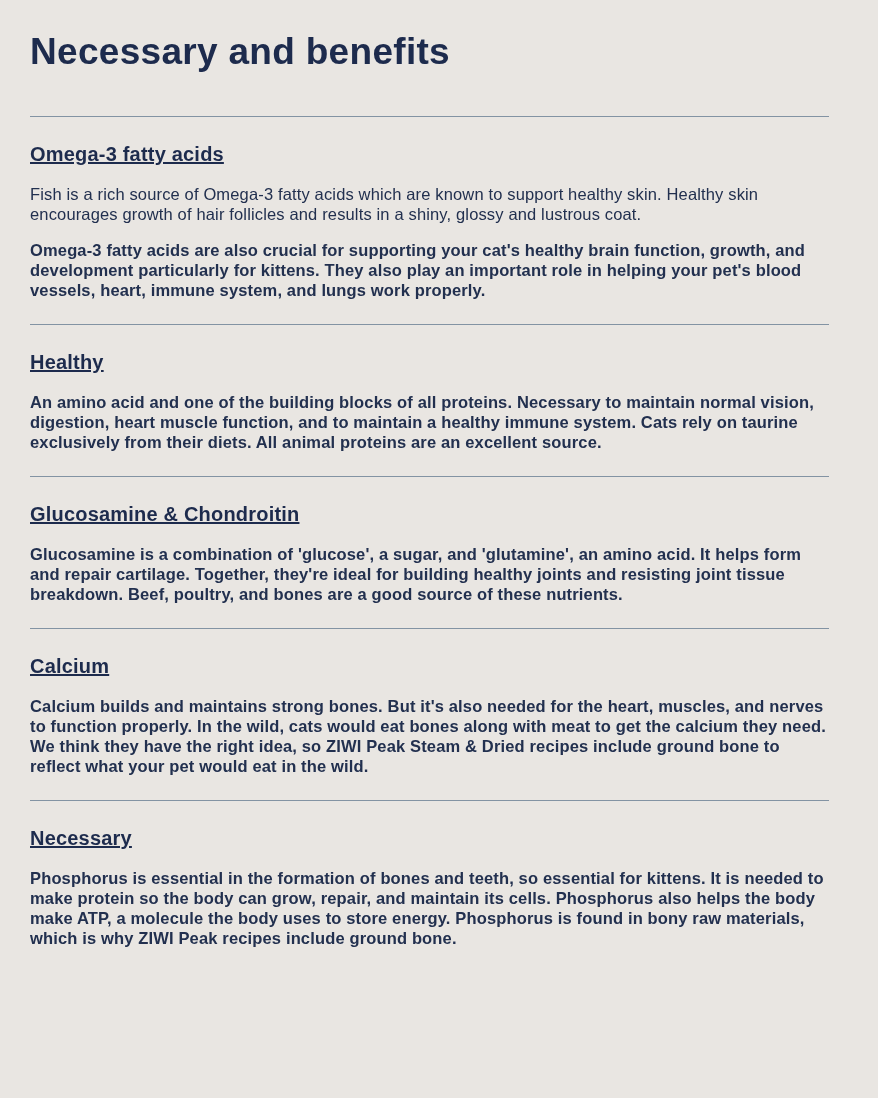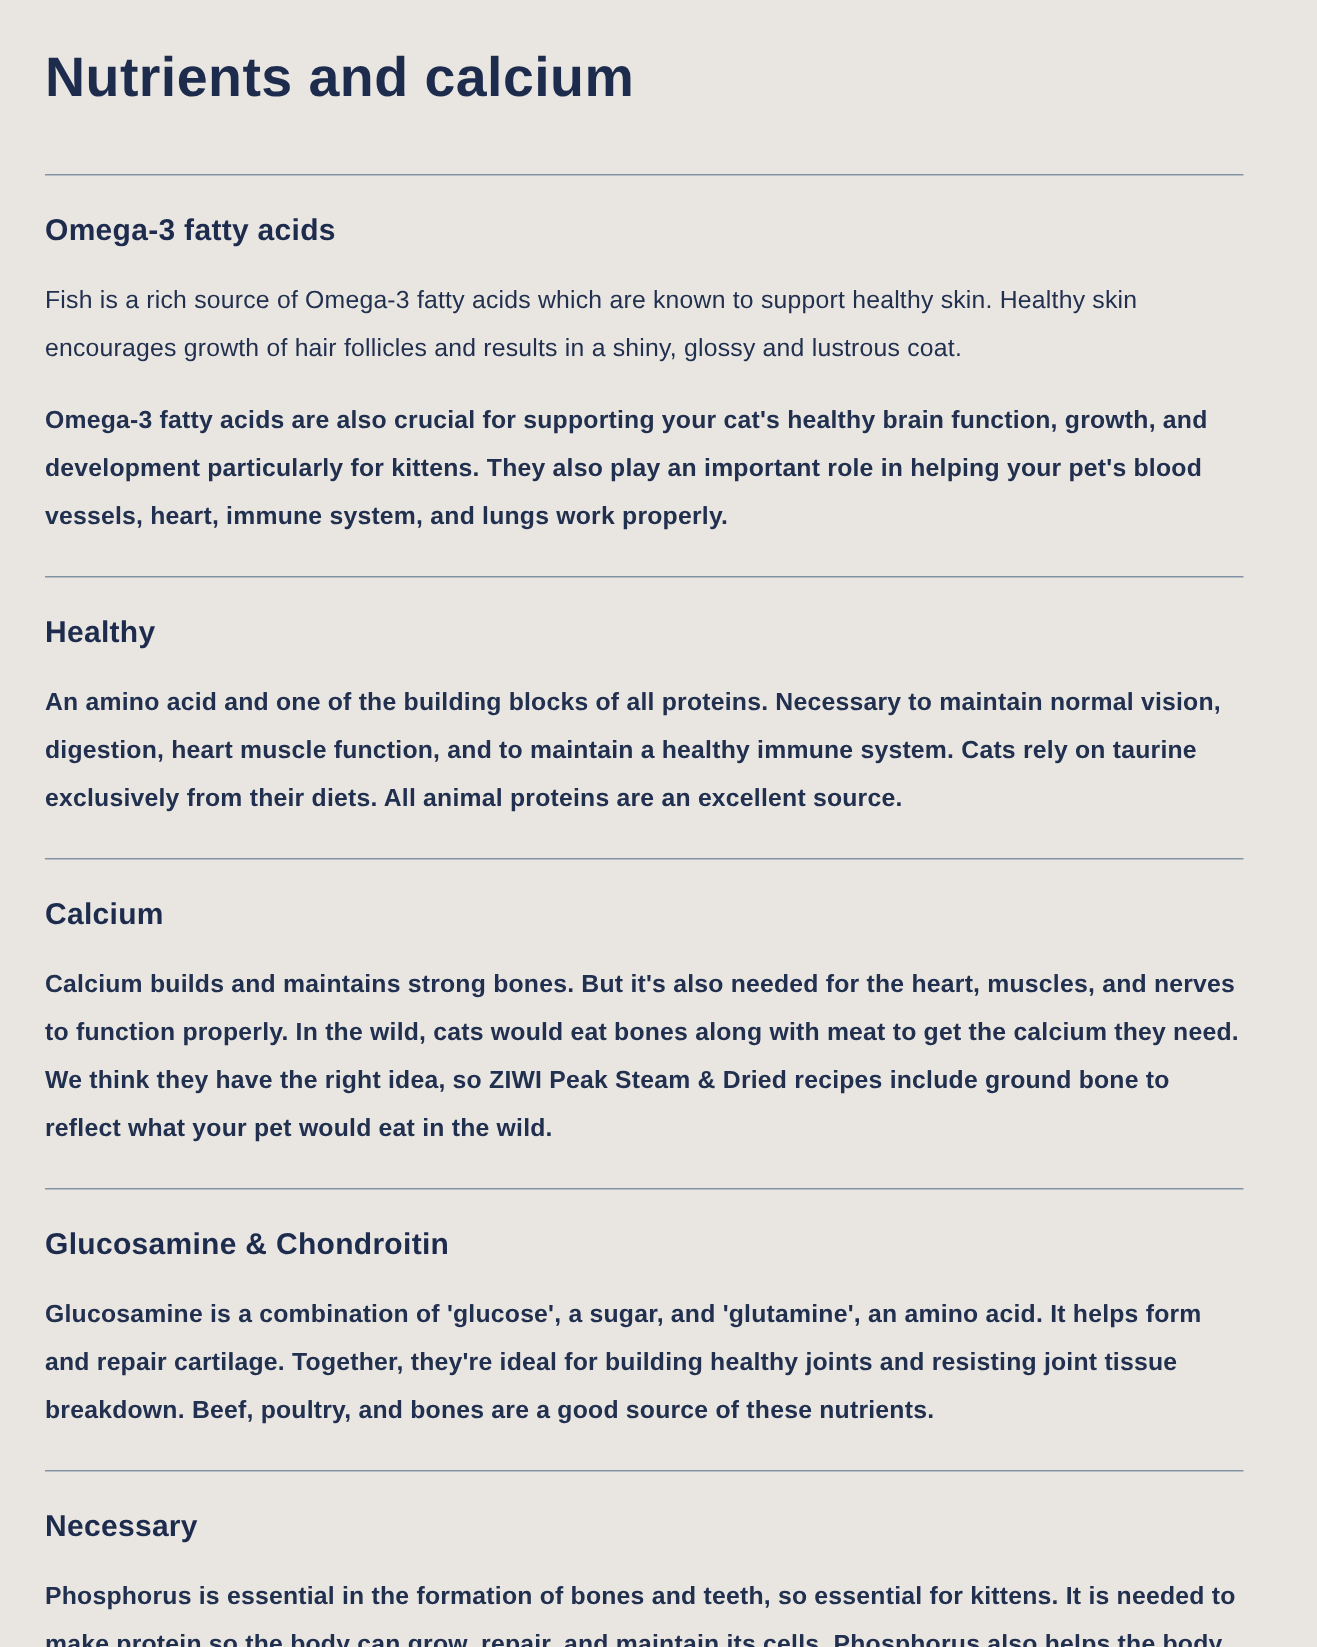--- a/index.html
+++ b/index.html
@@ -35,59 +35,60 @@
     padding-top: 25px;
     padding-bottom: 24px;
   }
   .nutrient-section h3 {
     margin: 0 0 17px 0;
     font-size: 20px;
     font-weight: 700;
     letter-spacing: 0.2px;
     color: #1d2b4d;
     line-height: 1.25;
+    text-decoration: underline;
   }
   .nutrient-section p {
     margin: 0 0 16px 0;
     font-size: 16.5px;
-    line-height: 32px;
+    line-height: 20px;
     letter-spacing: 0.15px;
     color: #22304f;
   }
   .nutrient-section p:last-child {
     margin-bottom: 0;
     font-weight: bold;
   }
 </style>
 </head>
 <body>
 
 <div class="content">
-  <h1 class="page-title">Nutrients and calcium</h1>
+  <h1 class="page-title">Necessary and benefits</h1>
   <div class="title-spacer"></div>
   <div id="sections-root">
   <section class="nutrient-section">
     <h3>Omega-3 fatty acids</h3>
   <p>Fish is a rich source of Omega-3 fatty acids which are known to support healthy skin. Healthy skin encourages growth of hair follicles and results in a shiny, glossy and lustrous coat.</p>
         <p>Omega-3 fatty acids are also crucial for supporting your cat's healthy brain function, growth, and development particularly for kittens. They also play an important role in helping your pet's blood vessels, heart, immune system, and lungs work properly.</p>
       </section>
 
   <section class="nutrient-section">
     <h3>Healthy</h3>
   <p>An amino acid and one of the building blocks of all proteins. Necessary to maintain normal vision, digestion, heart muscle function, and to maintain a healthy immune system. Cats rely on taurine exclusively from their diets. All animal proteins are an excellent source.</p>
       </section>
 
   <section class="nutrient-section">
-    <h3>Calcium</h3>
-  <p>Calcium builds and maintains strong bones. But it's also needed for the heart, muscles, and nerves to function properly. In the wild, cats would eat bones along with meat to get the calcium they need. We think they have the right idea, so ZIWI Peak Steam &amp; Dried recipes include ground bone to reflect what your pet would eat in the wild.</p>
+    <h3>Glucosamine &amp; Chondroitin</h3>
+  <p>Glucosamine is a combination of 'glucose', a sugar, and 'glutamine', an amino acid. It helps form and repair cartilage. Together, they're ideal for building healthy joints and resisting joint tissue breakdown. Beef, poultry, and bones are a good source of these nutrients.</p>
       </section>
 
   <section class="nutrient-section">
-    <h3>Glucosamine &amp; Chondroitin</h3>
-  <p>Glucosamine is a combination of 'glucose', a sugar, and 'glutamine', an amino acid. It helps form and repair cartilage. Together, they're ideal for building healthy joints and resisting joint tissue breakdown. Beef, poultry, and bones are a good source of these nutrients.</p>
+    <h3>Calcium</h3>
+  <p>Calcium builds and maintains strong bones. But it's also needed for the heart, muscles, and nerves to function properly. In the wild, cats would eat bones along with meat to get the calcium they need. We think they have the right idea, so ZIWI Peak Steam &amp; Dried recipes include ground bone to reflect what your pet would eat in the wild.</p>
       </section>
 
   <section class="nutrient-section">
     <h3>Necessary</h3>
   <p>Phosphorus is essential in the formation of bones and teeth, so essential for kittens. It is needed to make protein so the body can grow, repair, and maintain its cells. Phosphorus also helps the body make ATP, a molecule the body uses to store energy. Phosphorus is found in bony raw materials, which is why ZIWI Peak recipes include ground bone.</p>
       </section>
 </div>
 </div>
 
 </body></html>

